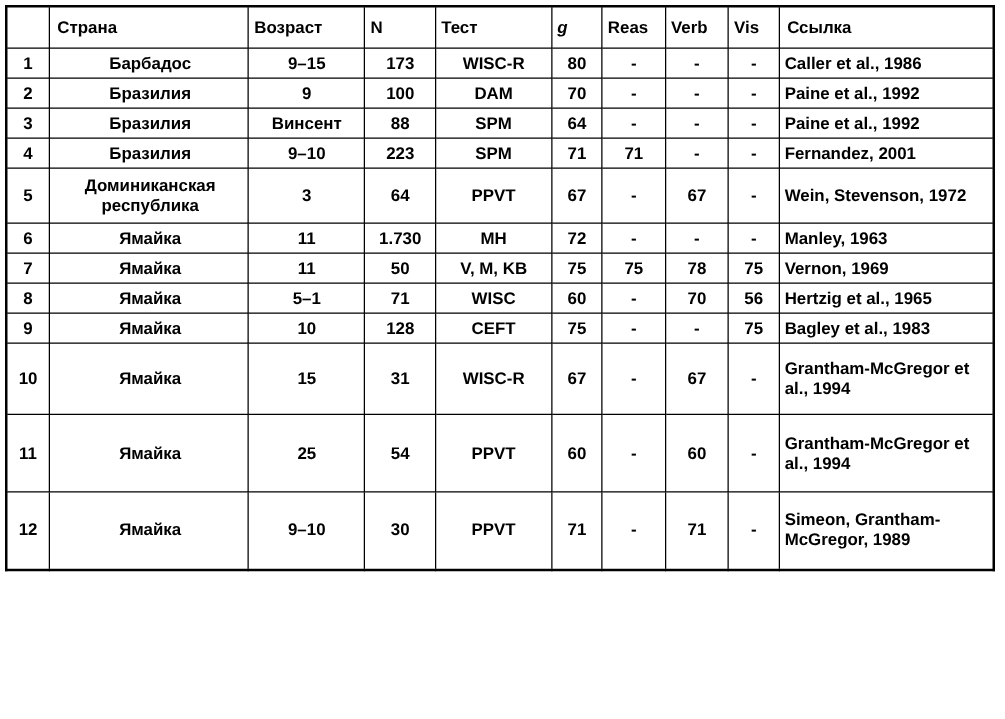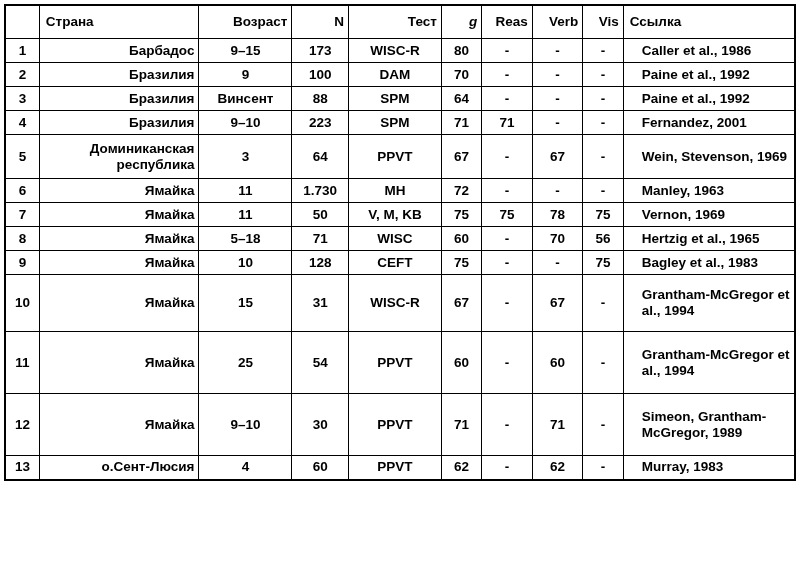--- a/index.html
+++ b/index.html
@@ -43,41 +43,41 @@
   col.c-age     { width: 92px; }
   col.c-n       { width: 56px; }
   col.c-test    { width: 92px; }
   col.c-g       { width: 40px; }
   col.c-reas    { width: 50px; }
   col.c-verb    { width: 50px; }
   col.c-vis     { width: 40px; }
   col.c-ref     { width: 170px; }
 
   thead th {
-    text-align: right;
+    text-align: left;
     height: 28px;
     padding: 3px 4px;
   }
   thead th.left {
     text-align: left;
     padding-left: 6px;
   }
   thead th.italic {
     font-style: italic;
   }
   tbody td {
     text-align: center;
   }
   tbody td.left {
-    text-align: right;
+    text-align: center;
     padding-left: 6px;
   }
   tbody td.ref {
     text-align: left;
-    padding-left: 18px;
+    padding-left: 4px;
   }
   tbody tr { height: 24px; }
   tbody tr.tall-2 { height: 44px; }
   tbody tr.tall-3 { height: 57px; }
   tbody tr.tall-4 { height: 62px; }
 </style>
 </head>
 <body>
 
 <div class="page">
@@ -160,21 +160,21 @@
       <tr class="tall-2">
         <td>5</td>
         <td class="left">Доминиканская республика</td>
         <td>3</td>
         <td>64</td>
         <td>PPVT</td>
         <td>67</td>
         <td>-</td>
         <td>67</td>
         <td>-</td>
-        <td class="ref">Wein, Stevenson, 1969</td>
+        <td class="ref">Wein, Stevenson, 1972</td>
       </tr>
       <tr>
         <td>6</td>
         <td class="left">Ямайка</td>
         <td>11</td>
         <td>1.730</td>
         <td>MH</td>
         <td>72</td>
         <td>-</td>
         <td>-</td>
@@ -189,21 +189,21 @@
         <td>V, M, KB</td>
         <td>75</td>
         <td>75</td>
         <td>78</td>
         <td>75</td>
         <td class="ref">Vernon, 1969</td>
       </tr>
       <tr>
         <td>8</td>
         <td class="left">Ямайка</td>
-        <td>5–18</td>
+        <td>5–1</td>
         <td>71</td>
         <td>WISC</td>
         <td>60</td>
         <td>-</td>
         <td>70</td>
         <td>56</td>
         <td class="ref">Hertzig et al., 1965</td>
       </tr>
       <tr>
         <td>9</td>
@@ -245,28 +245,16 @@
         <td>12</td>
         <td class="left">Ямайка</td>
         <td>9–10</td>
         <td>30</td>
         <td>PPVT</td>
         <td>71</td>
         <td>-</td>
         <td>71</td>
         <td>-</td>
         <td class="ref">Simeon, Grantham-McGregor, 1989</td>
-      </tr>
-      <tr>
-        <td>13</td>
-        <td class="left">о.Сент-Люсия</td>
-        <td>4</td>
-        <td>60</td>
-        <td>PPVT</td>
-        <td>62</td>
-        <td>-</td>
-        <td>62</td>
-        <td>-</td>
-        <td class="ref">Murray, 1983</td>
       </tr>
     </tbody>
   </table>
 </div>
 
 </body></html>

